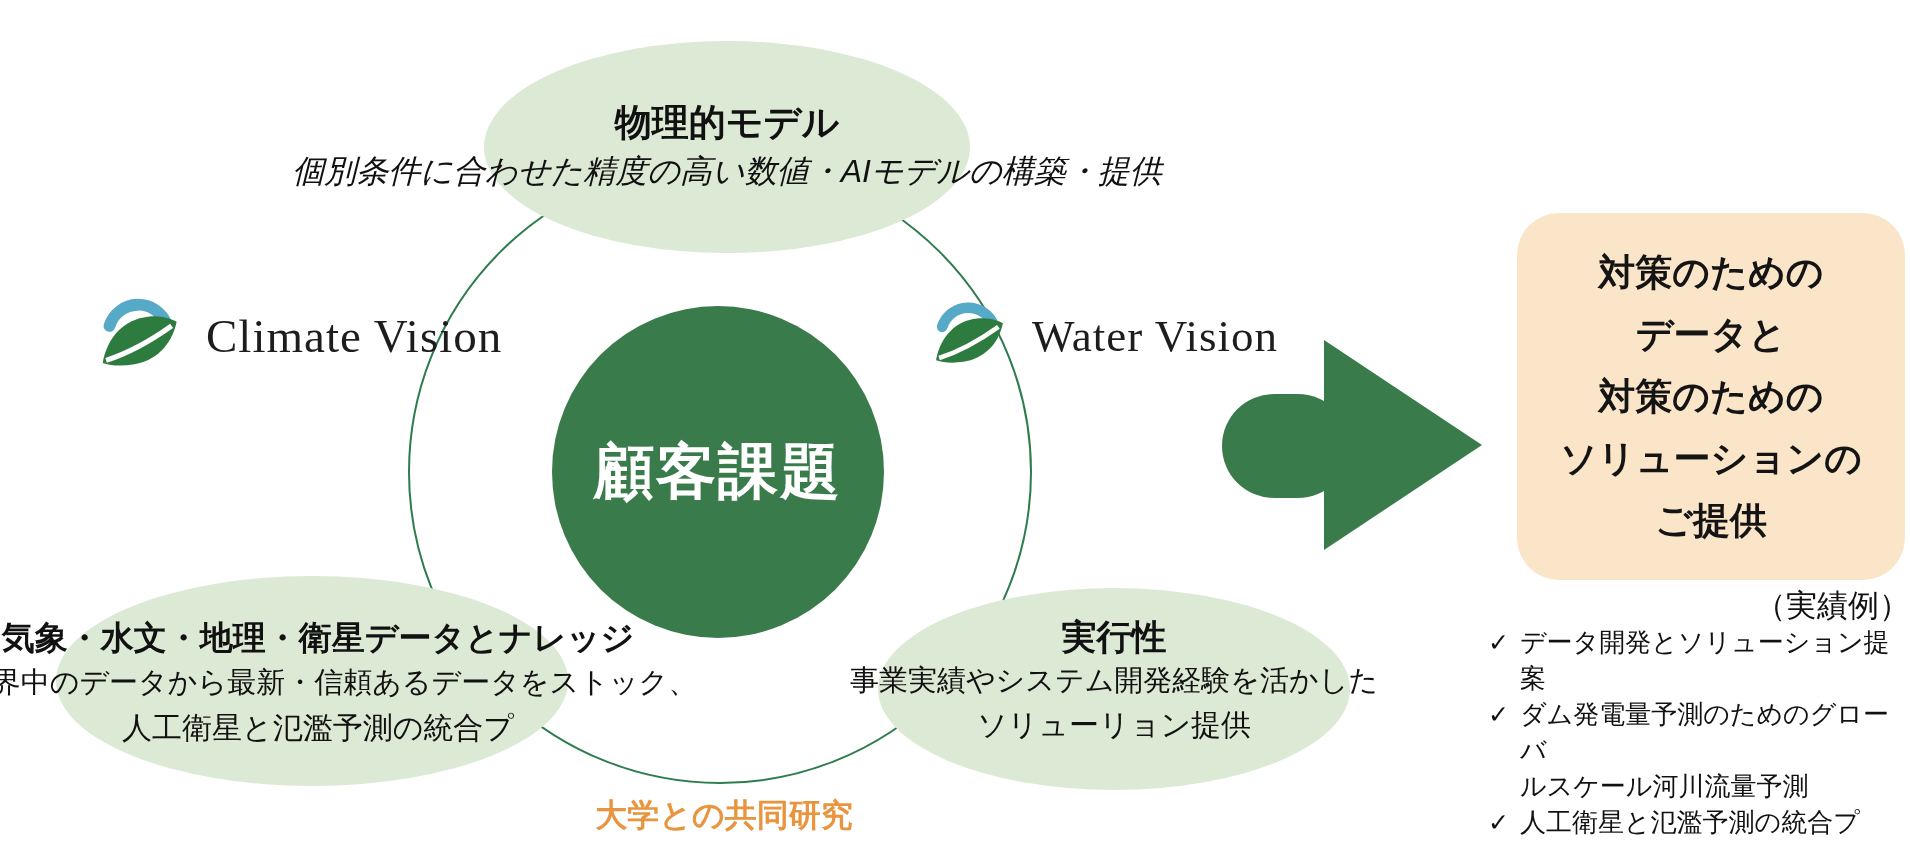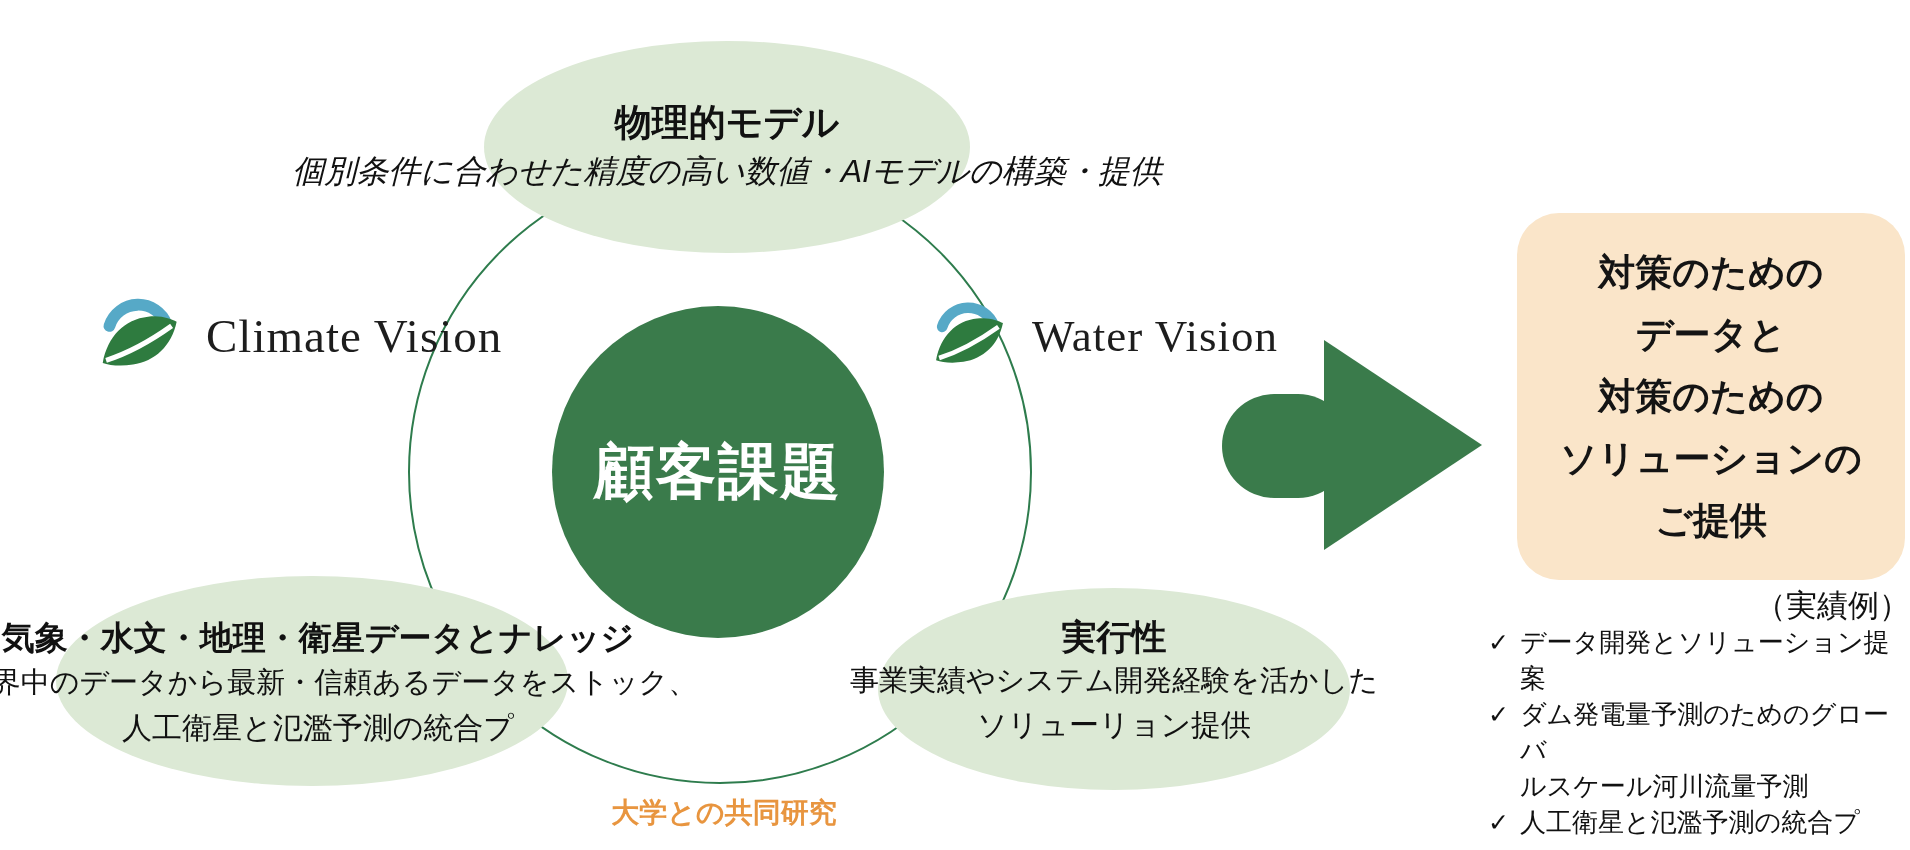--- a/index.html
+++ b/index.html
@@ -29,21 +29,21 @@
   .t{position:absolute;transform:translateX(-50%);white-space:nowrap;color:#111;}
   .bold{font-weight:700;}
   .top-title{left:727px;top:98px;font-size:37px;}
   .top-desc{left:727px;top:150px;font-size:32px;font-style:italic;}
   .left-title{left:318px;top:616px;font-size:33px;}
   .left-l1{left:330px;top:663px;font-size:29px;}
   .left-l2{left:318px;top:708px;font-size:30px;}
   .right-title{left:1114px;top:614px;font-size:35px;}
   .right-l1{left:1114px;top:661px;font-size:29px;}
   .right-l2{left:1114px;top:705px;font-size:30px;}
-  .footnote{left:724px;top:794px;font-size:28px;font-weight:700;color:#E8953F;}
+  .footnote{left:724px;top:794px;font-size:32px;font-weight:700;color:#E8953F;}
   
   .logo{position:absolute;display:flex;align-items:center;gap:26px;}
   .logo-climate{left:96px;top:292px;}
   .logo-water{left:930px;top:296px;}
   .logo svg{display:block;}
   .logo .wordmark{
     font-family:"Liberation Serif",serif;color:#1d1d1d;letter-spacing:1px;
   }
   .logo-climate .wordmark{font-size:47px;}
   .logo-water .wordmark{font-size:45px;}

